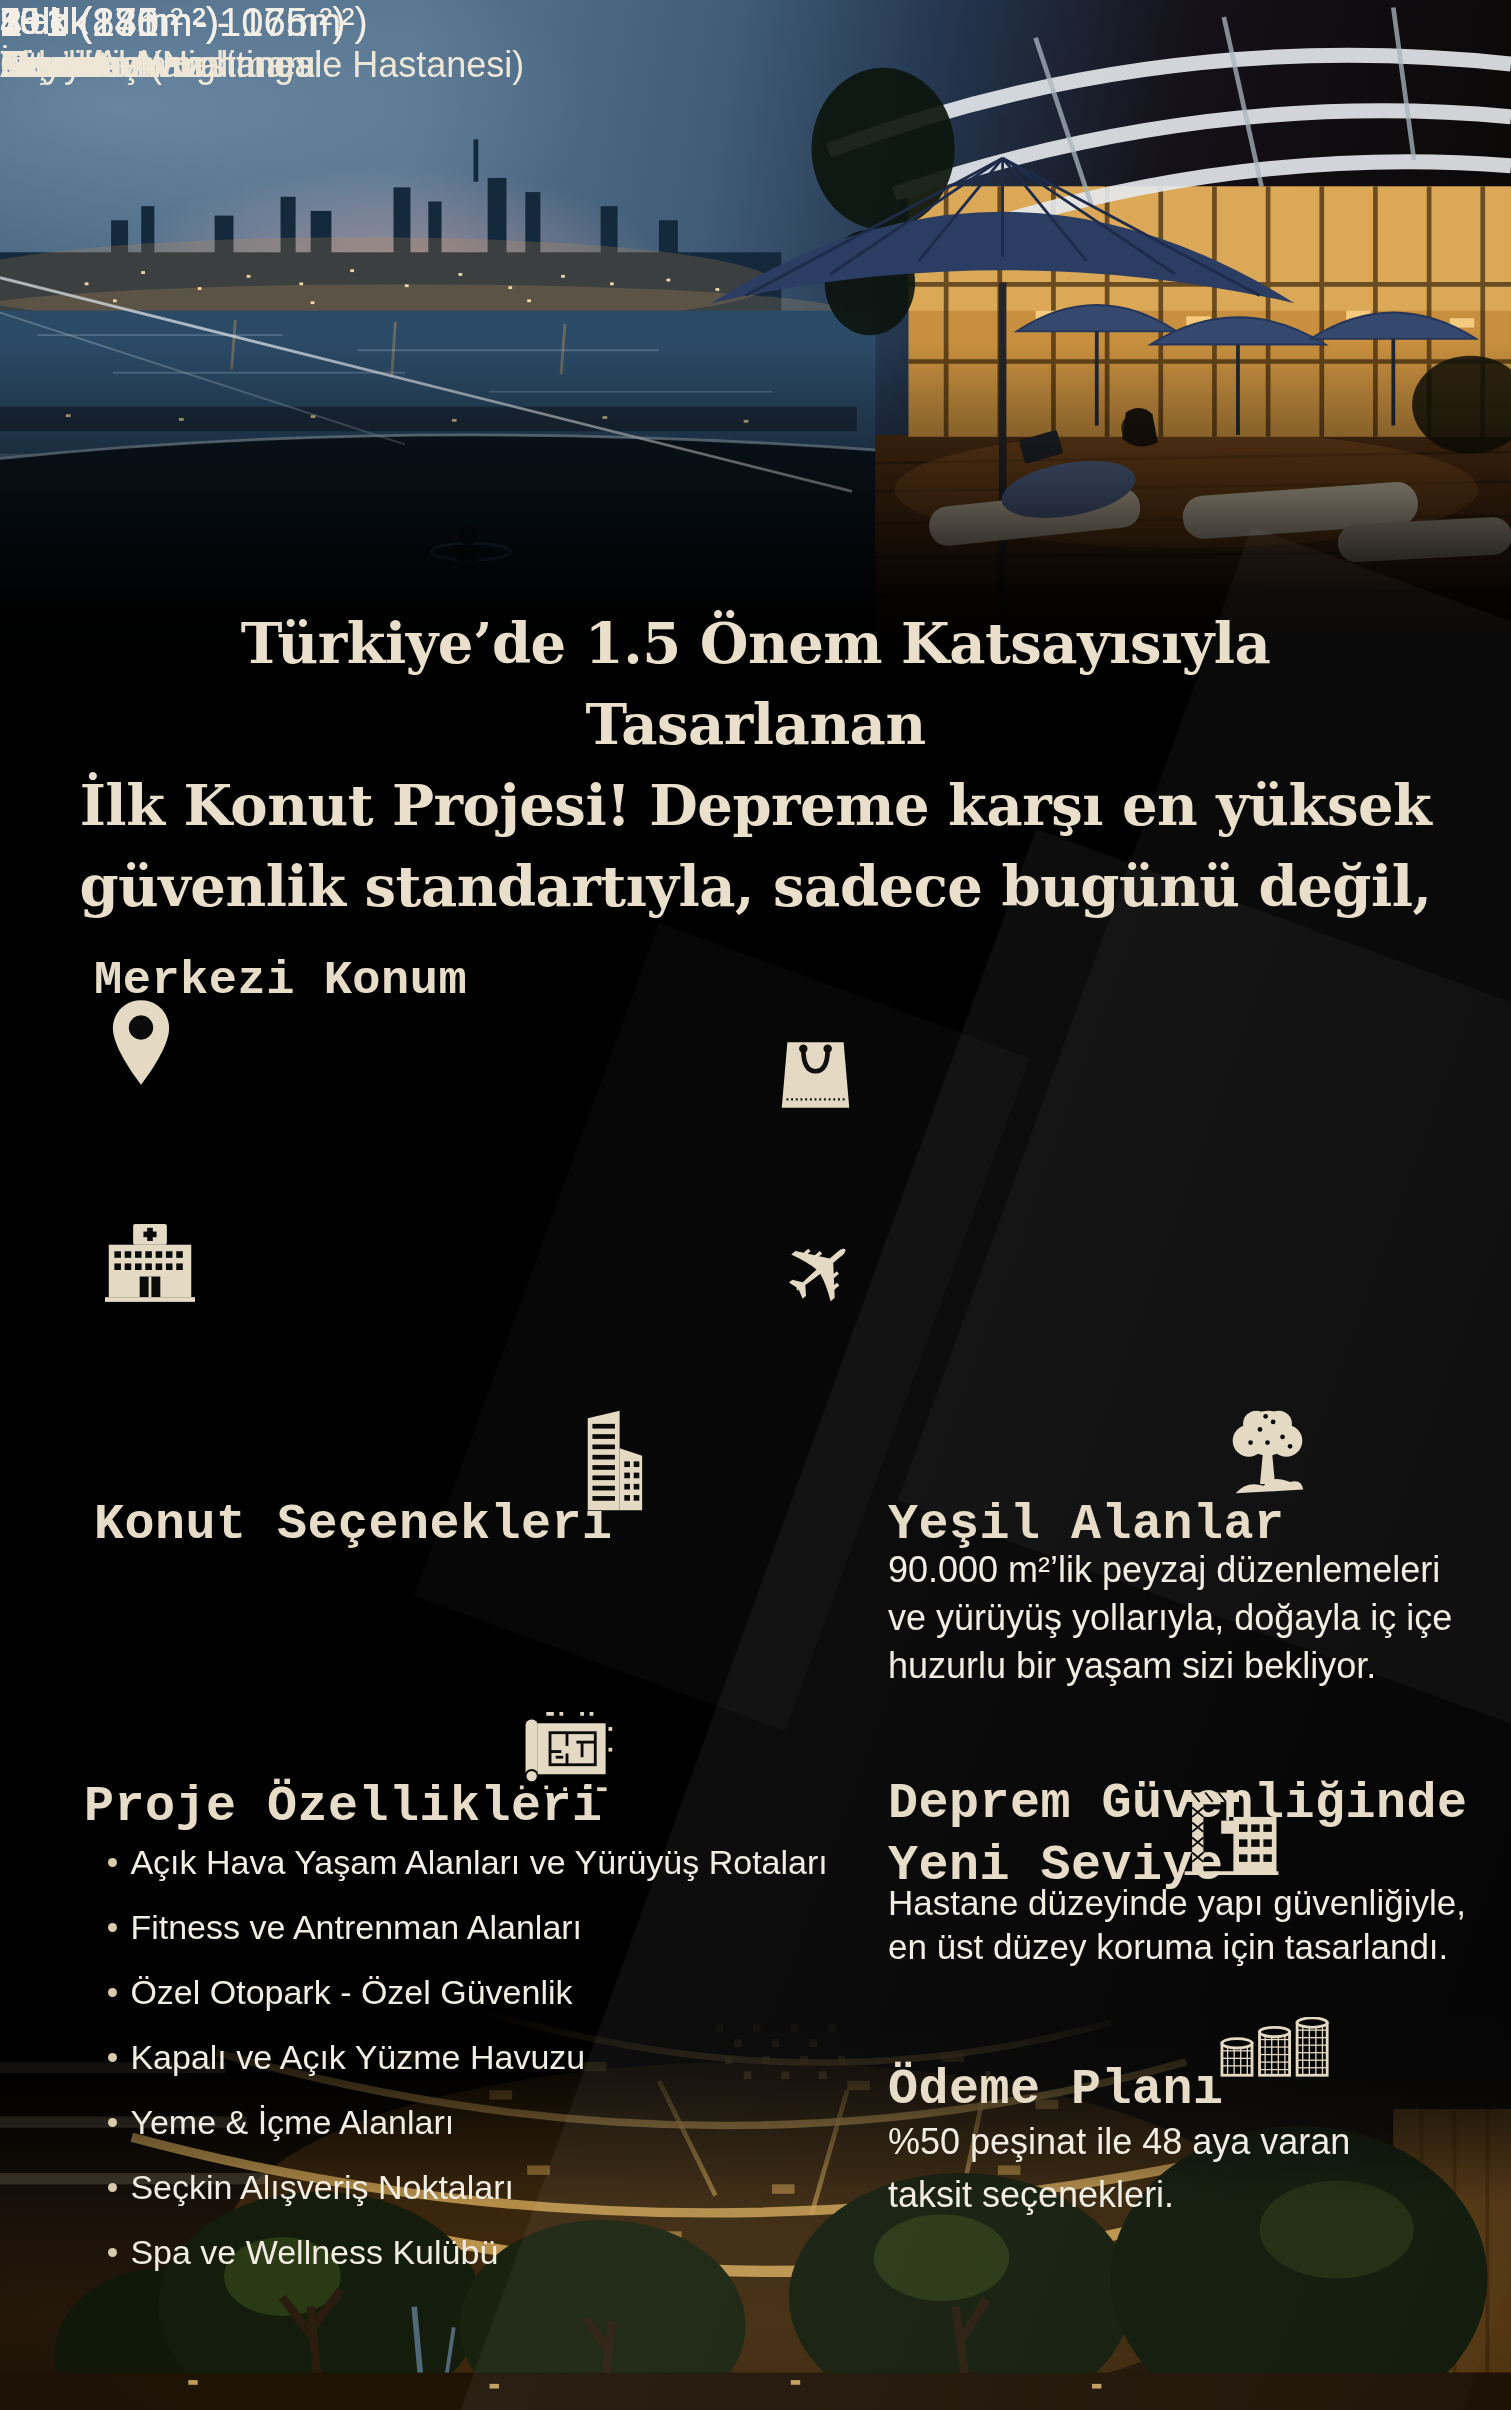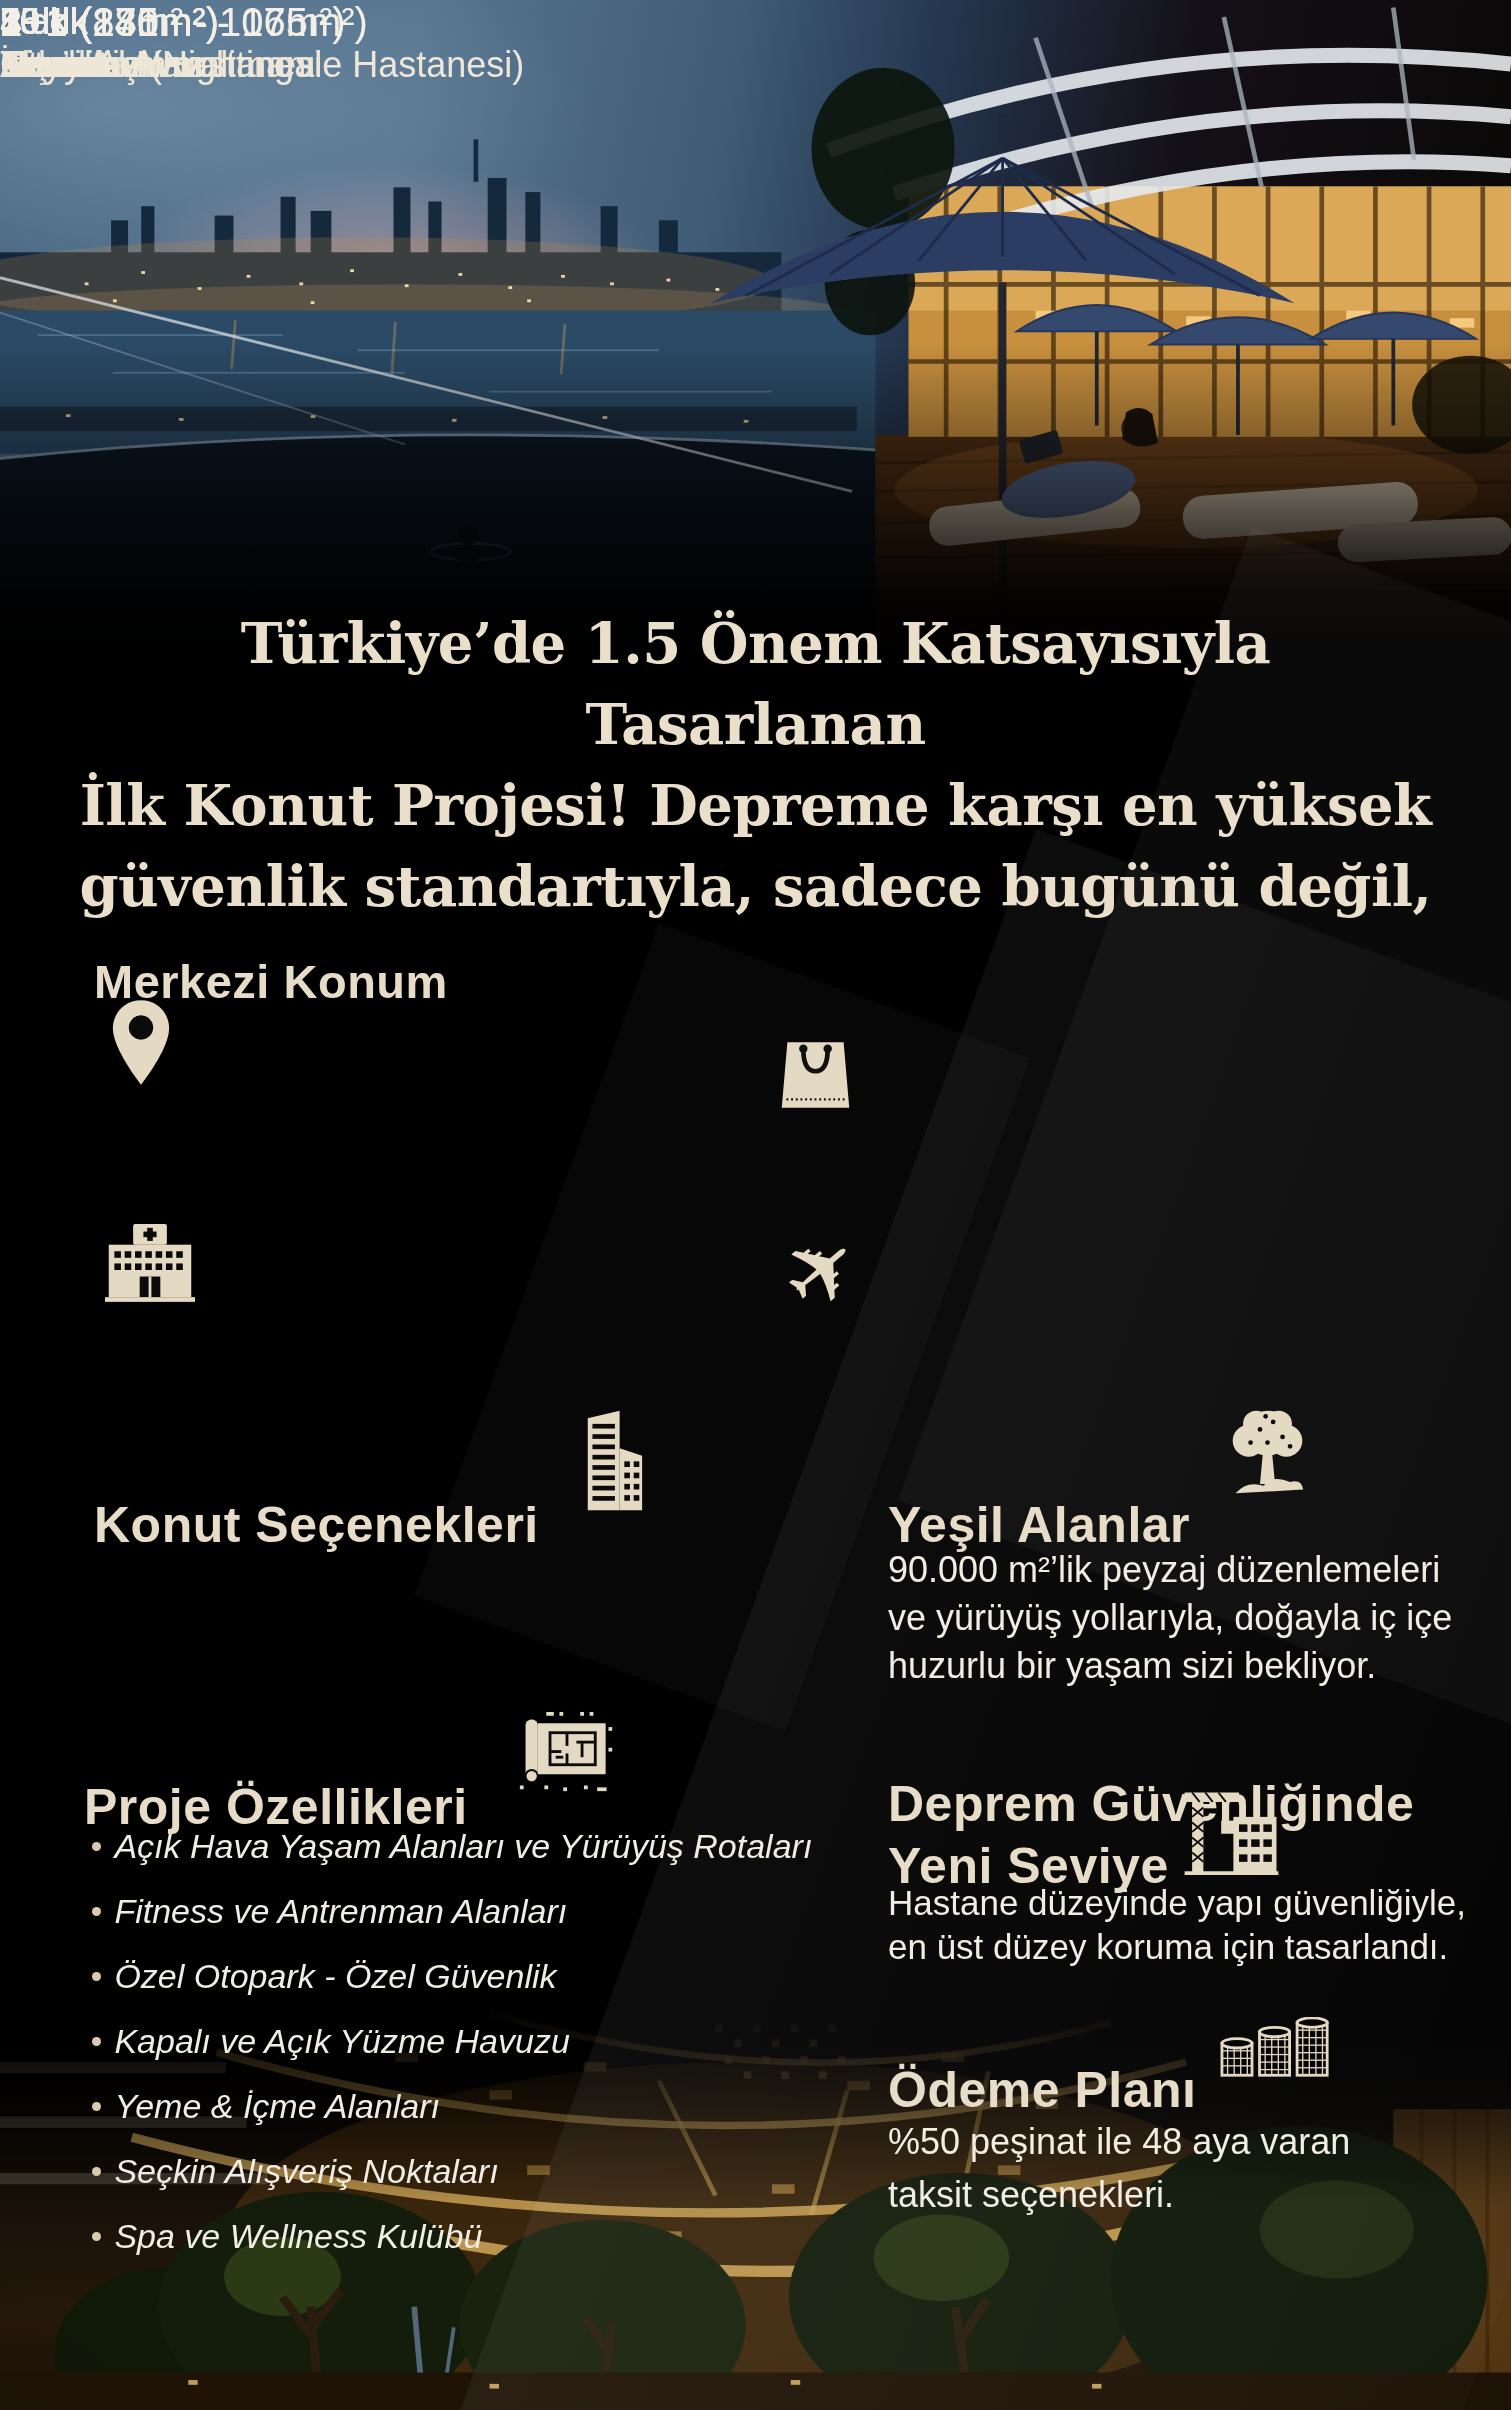--- a/index.html
+++ b/index.html
@@ -23,34 +23,34 @@
   .wedge{position:absolute;pointer-events:none;}
   #wedge-1{left:1036px;top:829px;width:942px;height:1789px;transform:rotate(20deg);
            transform-origin:top left;background:linear-gradient(90deg,rgba(255,255,255,.05),rgba(255,255,255,.015));}
   #wedge-2{left:1252px;top:527px;width:659px;height:1036px;transform:rotate(20deg);
            transform-origin:top left;background:rgba(255,255,255,.04);}
   #wedge-3{left:659px;top:923px;width:395px;height:716px;transform:rotate(20deg);
            transform-origin:top left;background:rgba(255,255,255,.028);}
   .vignette{position:absolute;inset:0;pointer-events:none;
     background:radial-gradient(130% 100% at 50% 45%,rgba(0,0,0,0) 60%,rgba(0,0,0,.35) 100%);}
   
-  .disp{position:absolute;font-family:Liberation Sans, sans-serif;font-weight:700;color:#e7dcc7;
+  .disp{position:absolute;font-family:Liberation Mono, monospace;font-weight:700;color:#e7dcc7;
         font-size:50px;letter-spacing:0.5px;white-space:nowrap;z-index:6;}
   #headline{position:absolute;left:73px;top:603px;width:1365px;text-align:center;z-index:6;
             font-family:"DejaVu Serif",serif;font-weight:700;color:#e9dfcb;
             font-size:56px;line-height:81px;letter-spacing:-0.5px;}
   .poi{position:absolute;z-index:6;}
   .poi .t{font-size:36px;line-height:43px;color:#f3efe7;}
   .poi .n{font-size:36px;line-height:43px;color:#eee7d8;}
   .opt{position:absolute;z-index:6;font-size:40px;color:#f3efe7;white-space:nowrap;}
   .para{position:absolute;z-index:6;color:#f1ede3;}
   #green-para{left:888px;top:1546px;font-size:36px;line-height:48px;}
   #quake-para{left:888px;top:1881px;font-size:35px;line-height:44px;}
   #pay-para{left:888px;top:2115px;font-size:36px;line-height:53px;}
-  #features-list{position:absolute;left:92px;top:1827px;z-index:6;list-style:none;margin:0;padding:0;font-style:italic;}
+  #features-list{position:absolute;left:92px;top:1827px;z-index:6;list-style:none;margin:16px;padding:0;}
   #features-list li{display:flex;align-items:center;margin-bottom:26px;font-size:34px;color:#f1ede3;}
   #features-list .dot{width:9.4px;height:9.4px;border-radius:50%;background:#d9cbae;
                       margin-right:13px;flex:0 0 auto;}
   
   #t-location{left:94px;top:915px;font-size:47px;}
   #t-housing{left:94px;top:1454px;}
   #t-green{left:888px;top:1454px;text-align:center;}
   #t-features{left:84px;top:1736px;text-align:right;}
   #t-quake{left:888px;top:1731px;width:621px;line-height:62px;white-space:normal;}
   #t-payment{left:888px;top:2019px;}

